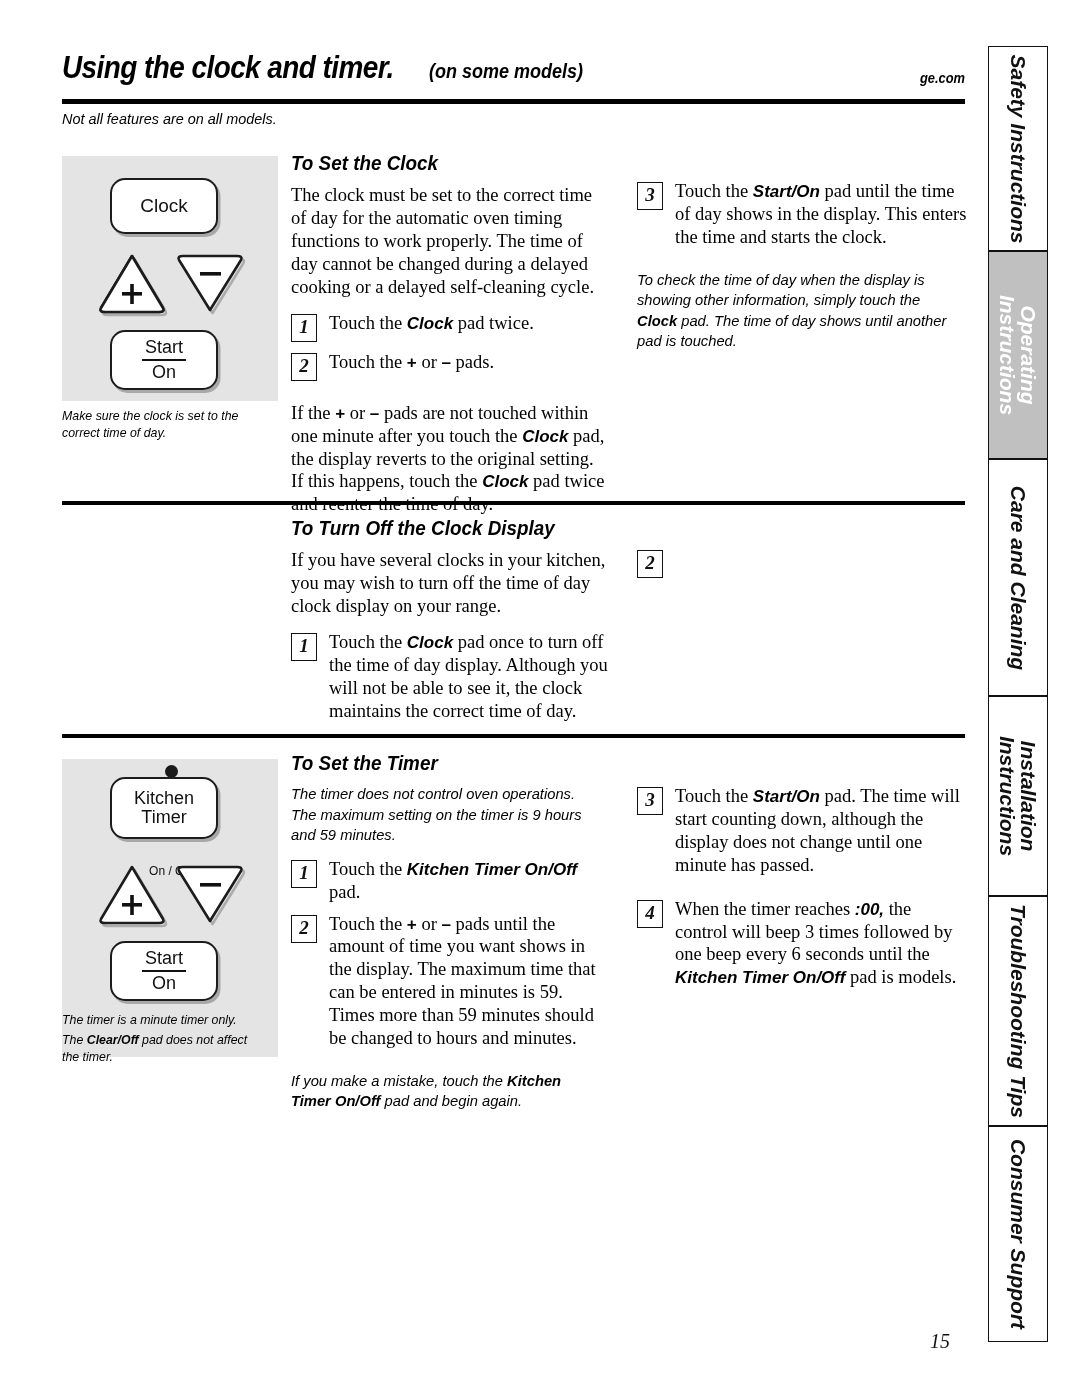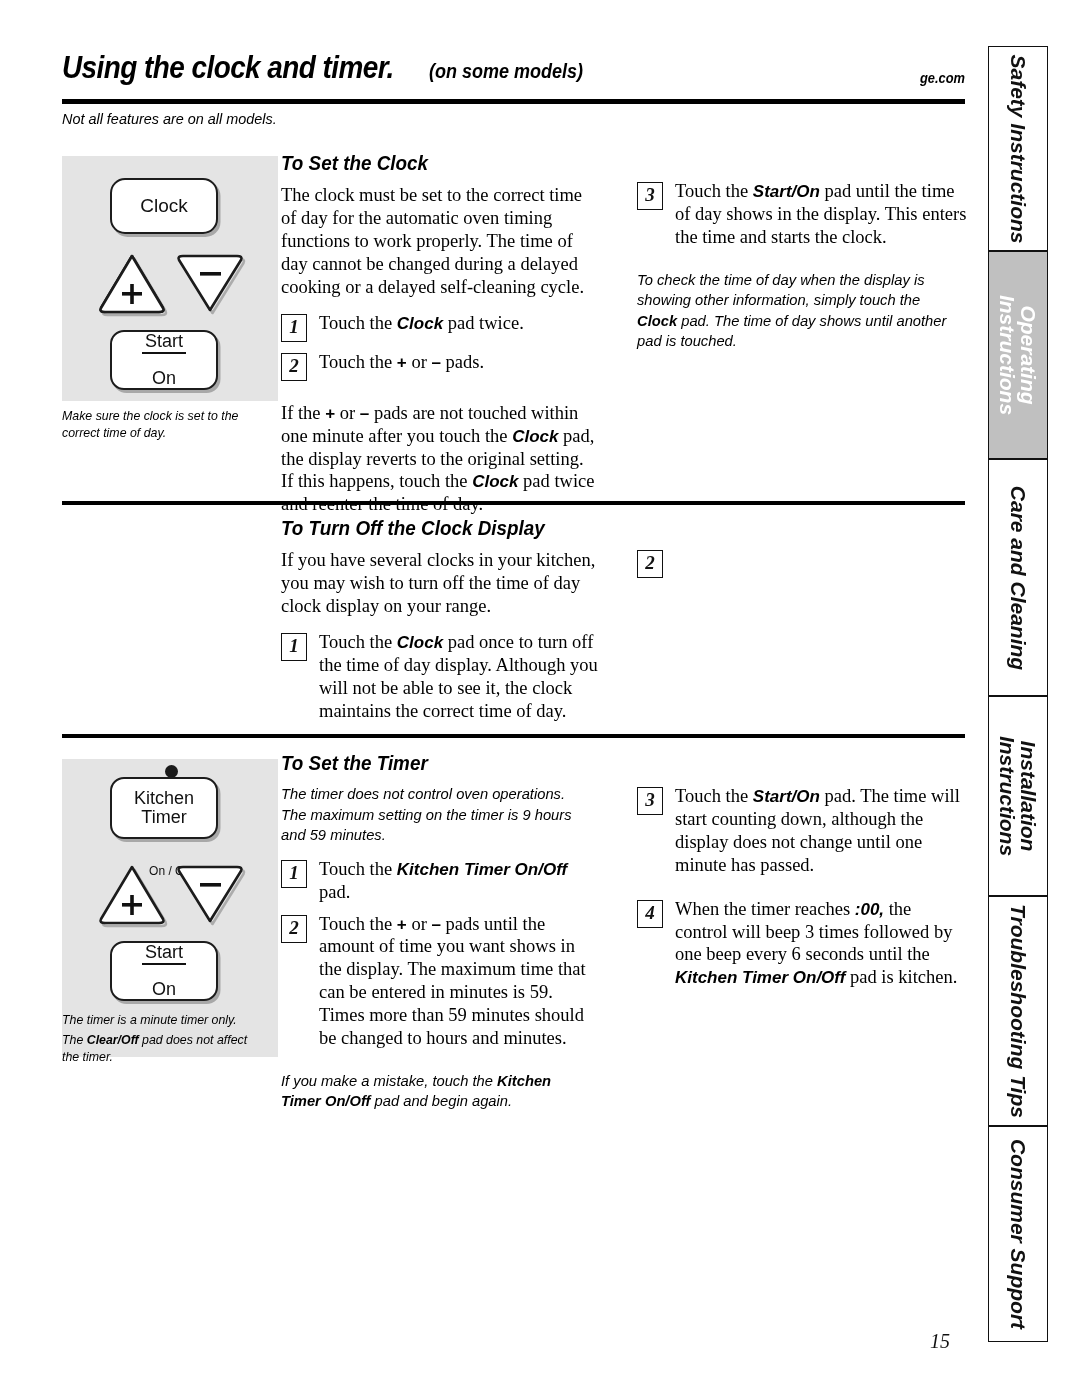--- a/index.html
+++ b/index.html
@@ -123,31 +123,31 @@
     box-shadow: 2.5px 3px 0 rgba(30,30,30,0.30);
     display: flex;
     flex-direction: column;
     align-items: center;
     justify-content: center;
     font-family: "Liberation Sans", sans-serif;
     font-size: 19px;
     line-height: 1.06;
     color: #111;
   }
-  .pad-rect.two-line { font-size: 18px; border-radius: 14px; }
+  .pad-rect.two-line { font-size: 18px; }
 
   .startline {
     display: block;
     border-bottom: 2px solid #111;
     padding: 0 3px 1px 3px;
     margin-bottom: 1px;
   }
   .startunder {
     display: block;
-    padding-top: 14px;
+    padding-top: 1px;
   }
 
   
   .tri {
     position: absolute;
     width: 70px;
     height: 62px;
   }
   .tri svg { display: block; overflow: visible; }
 
@@ -188,21 +188,21 @@
     font-weight: bold;
     font-style: italic;
   }
 
   
   .col {
     position: absolute;
     font-size: 18.5px;
     line-height: 1.235;
   }
-  .col-mid { left: 281px; width: 318px; }
+  .col-mid { left: 291px; width: 318px; }
   .col-right { left: 637px; width: 330px; }
 
   .sec-head {
     font-family: "Liberation Sans", sans-serif;
     font-weight: bold;
     font-style: italic;
     font-size: 20.5px;
     transform: scaleX(0.92);
     transform-origin: left top;
     margin: 0 0 9px 0;
@@ -478,21 +478,21 @@
   <div class="col col-right" style="top:785px;">
     <div class="step">
       <div class="step-num">3</div>
       <div class="step-text"><span>Touch the </span><span class="padname">Start/On</span><span> pad. The time will start counting down, although the display does not change until one minute has passed.</span></div>
     </div>
 
     <div class="spacer-12"></div>
 
     <div class="step">
       <div class="step-num">4</div>
-      <div class="step-text"><span>When the timer reaches </span><span class="padname">:00,</span><span> the control will beep 3 times followed by one beep every 6 seconds until the </span><span class="padname">Kitchen Timer On/Off</span><span> pad is kitchen.</span></div>
+      <div class="step-text"><span>When the timer reaches </span><span class="padname">:00,</span><span> the control will beep 3 times followed by one beep every 6 seconds until the </span><span class="padname">Kitchen Timer On/Off</span><span> pad is models.</span></div>
     </div>
   </div>
 
   <div id="sidebar">
     <div class="tab" style="top:0px; height:205px;">
       <span class="tab-label">Safety Instructions</span>
     </div>
     <div class="tab active" style="top:205px; height:208px;">
       <span class="tab-label two-line">Operating
 Instructions</span>

